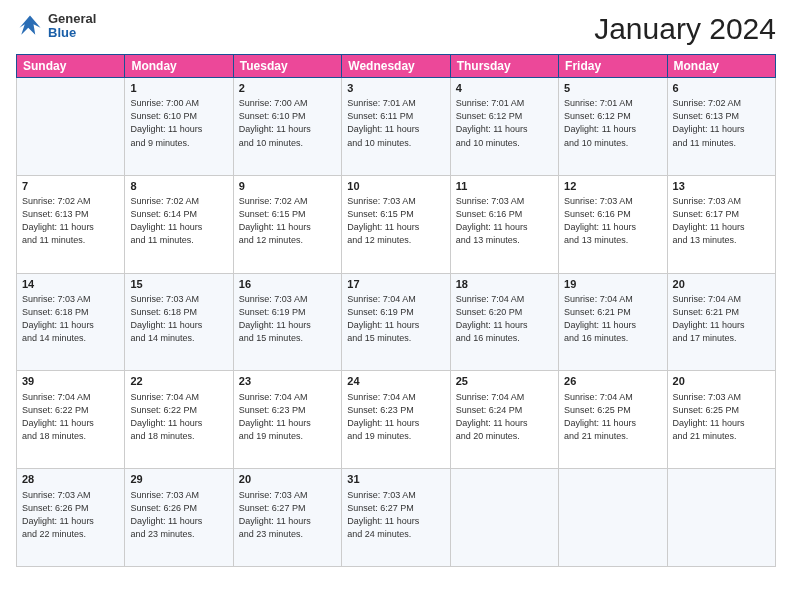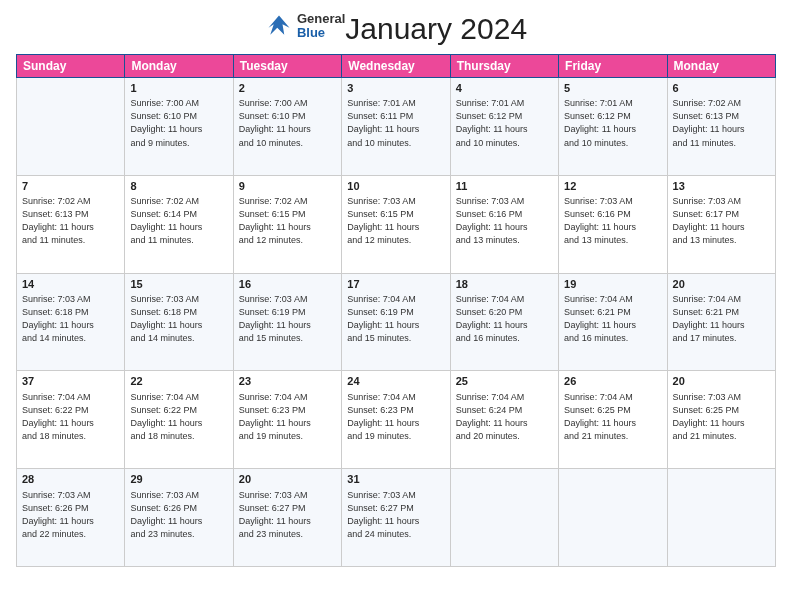--- a/index.html
+++ b/index.html
@@ -9,21 +9,20 @@
       font-family: Arial, sans-serif;
       background: #fff;
       overflow: hidden;
     }
     .page {
       width: 792px;
       height: 579px;
       padding: 12px 16px;
       display: flex;
       flex-direction: column;
-      align-items: center;
     }
     .header {
       display: flex;
       justify-content: space-between;
       align-items: flex-start;
       margin-bottom: 8px;
     }
     .logo {
       display: flex;
       align-items: center;
@@ -271,21 +270,21 @@
           <td>
             <span class="day-num">20</span>
             <div class="day-info" style="white-space: pre-line;">Sunrise: 7:04 AM
 Sunset: 6:21 PM
 Daylight: 11 hours
 and 17 minutes.</div>
           </td>
         </tr>
         <tr>
           <td>
-            <span class="day-num">37</span>
+            <span class="day-num">39</span>
             <div class="day-info" style="white-space: pre-line;">Sunrise: 7:04 AM
 Sunset: 6:22 PM
 Daylight: 11 hours
 and 18 minutes.</div>
           </td>
           <td>
             <span class="day-num">22</span>
             <div class="day-info" style="white-space: pre-line;">Sunrise: 7:04 AM
 Sunset: 6:22 PM
 Daylight: 11 hours

